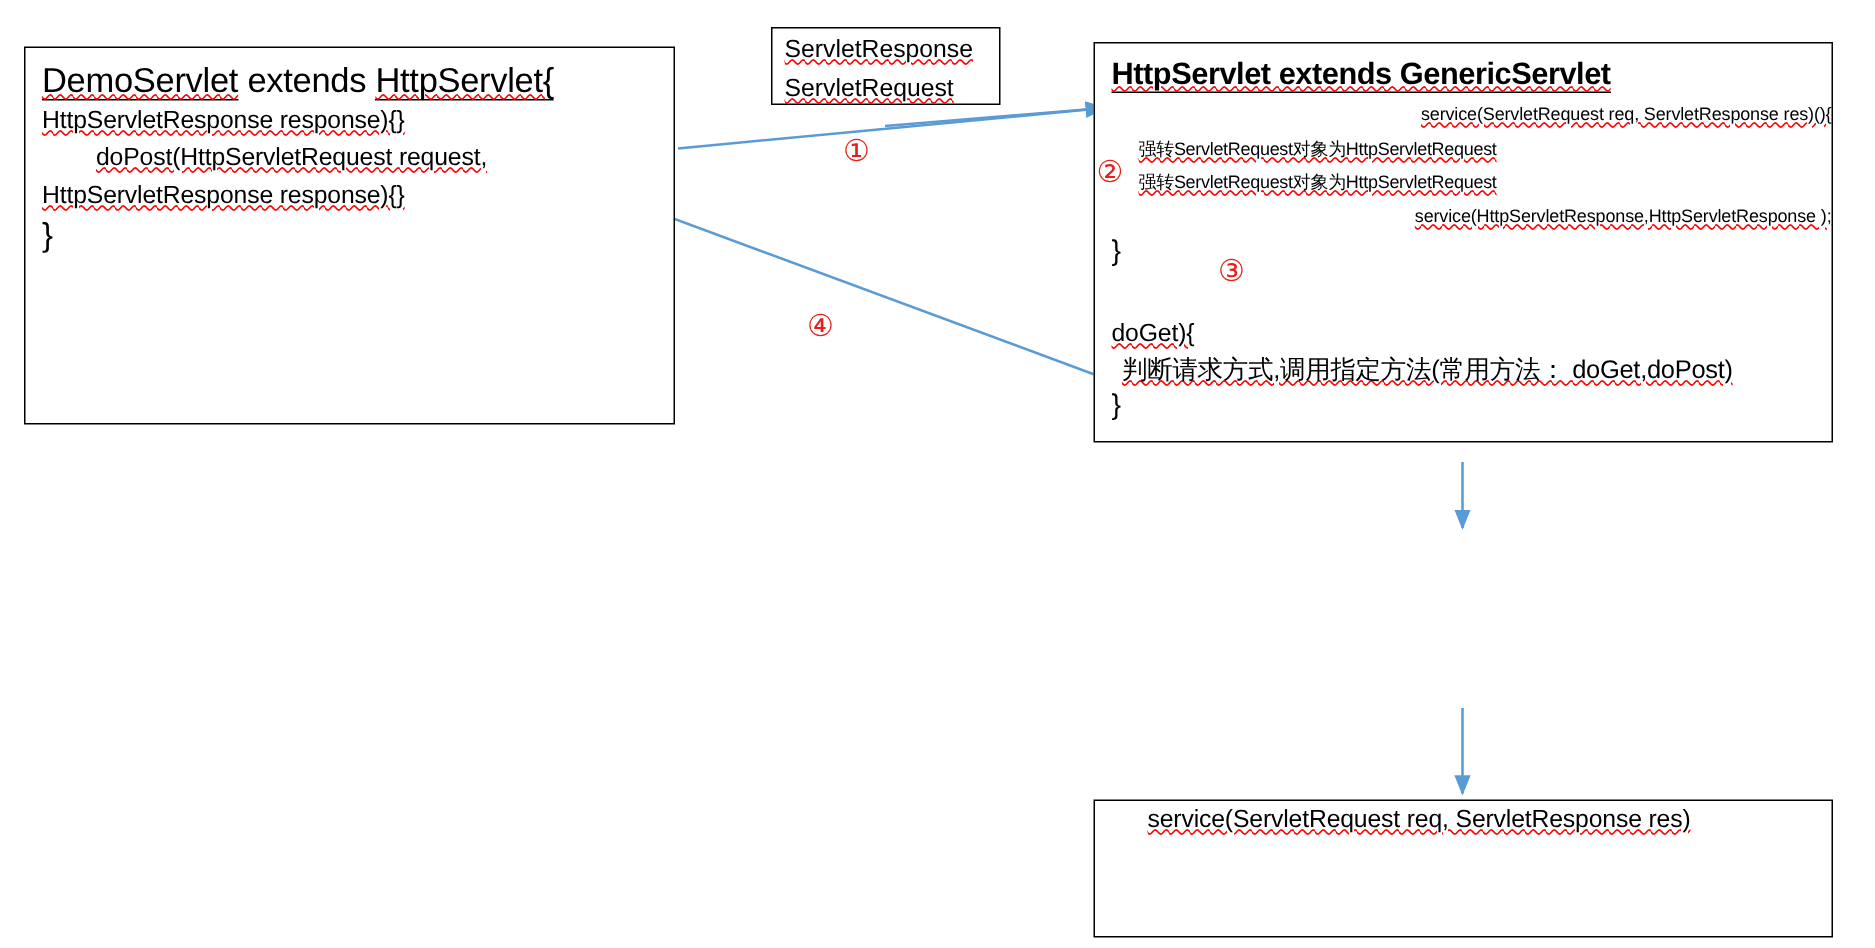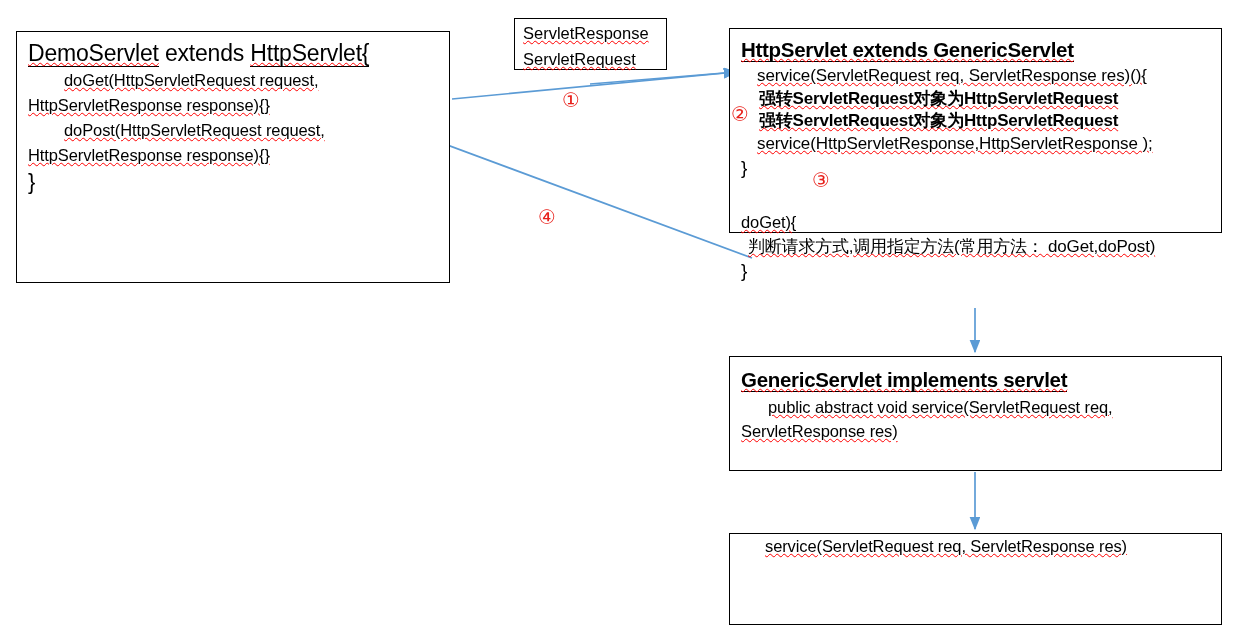--- a/index.html
+++ b/index.html
@@ -30,27 +30,27 @@
     font-size:16.5px;line-height:25px;padding-left:11px;letter-spacing:-0.1px;
   }
   #box-demoservlet .ind{padding-left:47px;}
   #box-demoservlet .brace{font-size:22px;line-height:27px;padding-left:11px;}
 
   
   #box-servletreqres{left:514px;top:18px;width:153px;height:52px;}
   #box-servletreqres .ln{font-size:16.5px;line-height:24px;padding:2px 0 0 8px;}
 
   
-  #box-httpservlet{left:729px;top:28px;width:493px;height:205px;}
+  #box-httpservlet{left:729px;top:28px;width:493px;height:267px;}
   #box-httpservlet .ttl{
     font-weight:bold;font-size:20.5px;line-height:27px;padding:7px 0 1px 11px;letter-spacing:-0.3px;
   }
-  #box-httpservlet .ln{font-size:17px;line-height:24px;padding-left:27px;letter-spacing:-0.1px;}
+  #box-httpservlet .ln{font-size:12px;line-height:24px;padding-left:27px;letter-spacing:-0.1px;text-align:right;}
   #box-httpservlet .cn{
-    font-weight:bold;font-size:17px;line-height:22px;padding-left:29px;letter-spacing:-0.2px;
+    font-weight:normal;font-size:12px;line-height:22px;padding-left:29px;letter-spacing:-0.2px;
   }
   #box-httpservlet .brace{font-size:19px;line-height:24px;padding-left:11px;}
   #box-httpservlet .ln2{font-size:16.5px;line-height:24px;padding-left:11px;letter-spacing:-0.1px;}
   #box-httpservlet .cn2{font-size:17px;line-height:25px;padding-left:18px;letter-spacing:-0.2px;}
   #box-httpservlet .gapline{height:30px;}
 
   
   #box-genericservlet{left:729px;top:356px;width:493px;height:115px;}
   #box-genericservlet .ttl{
     font-weight:bold;font-size:20.5px;line-height:28px;padding:9px 0 1px 11px;letter-spacing:-0.3px;
@@ -135,21 +135,20 @@
       <line x1="975" y1="308" x2="975" y2="352" stroke="#5B9BD5" stroke-width="1.7" marker-end="url(#ah)"></line>
     </g>
 
     <g>
       <line x1="975" y1="472" x2="975" y2="529" stroke="#5B9BD5" stroke-width="1.7" marker-end="url(#ah)"></line>
     </g>
   </svg>
 
   <div class="box" id="box-demoservlet">
     <div class="ttl"><span class="ulsq">DemoServlet</span><span>  extends  </span><span class="ulsq">HttpServlet{</span></div>
-    <div class="ln ind"><span class="sq">doGet(HttpServletRequest request,</span></div>
     <div class="ln"><span class="sq">HttpServletResponse response){}</span></div>
     <div class="ln ind"><span class="sq">doPost(HttpServletRequest request,</span></div>
     <div class="ln"><span class="sq">HttpServletResponse response){}</span></div>
     <div class="brace">}</div>
   </div>
 
   <div class="box" id="box-servletreqres">
     <div class="ln"><span class="sq">ServletResponse</span></div>
     <div class="ln"><span class="sq">ServletRequest</span></div>
   </div>
@@ -160,25 +159,20 @@
     <div class="cn"><span class="sq">强转ServletRequest对象为HttpServletRequest</span></div>
     <div class="cn"><span class="sq">强转ServletRequest对象为HttpServletRequest</span></div>
     <div class="ln"><span class="sq">service(HttpServletResponse,HttpServletResponse );</span></div>
     <div class="brace">}</div>
     <div class="gapline"></div>
     <div class="ln2"><span class="sq">doGet){</span></div>
     <div class="cn2"><span class="sq">判断请求方式,调用指定方法(常用方法： doGet,doPost)</span></div>
     <div class="brace">}</div>
   </div>
 
-  <div class="box" id="box-genericservlet">
-    <div class="ttl"><span class="ulsq">GenericServlet  implements  servlet</span></div>
-    <div class="ln ind"><span class="sq">public abstract void service(ServletRequest req,</span></div>
-    <div class="ln"><span class="sq">ServletResponse res)</span></div>
-  </div>
 
   <div class="box" id="box-servletinterface">
     <div class="ln"><span class="sq">service(ServletRequest req, ServletResponse res)</span></div>
   </div>
 
   <span class="circnum" id="num1">①</span>
   <span class="circnum" id="num2">②</span>
   <span class="circnum" id="num3">③</span>
   <span class="circnum" id="num4">④</span>
 

